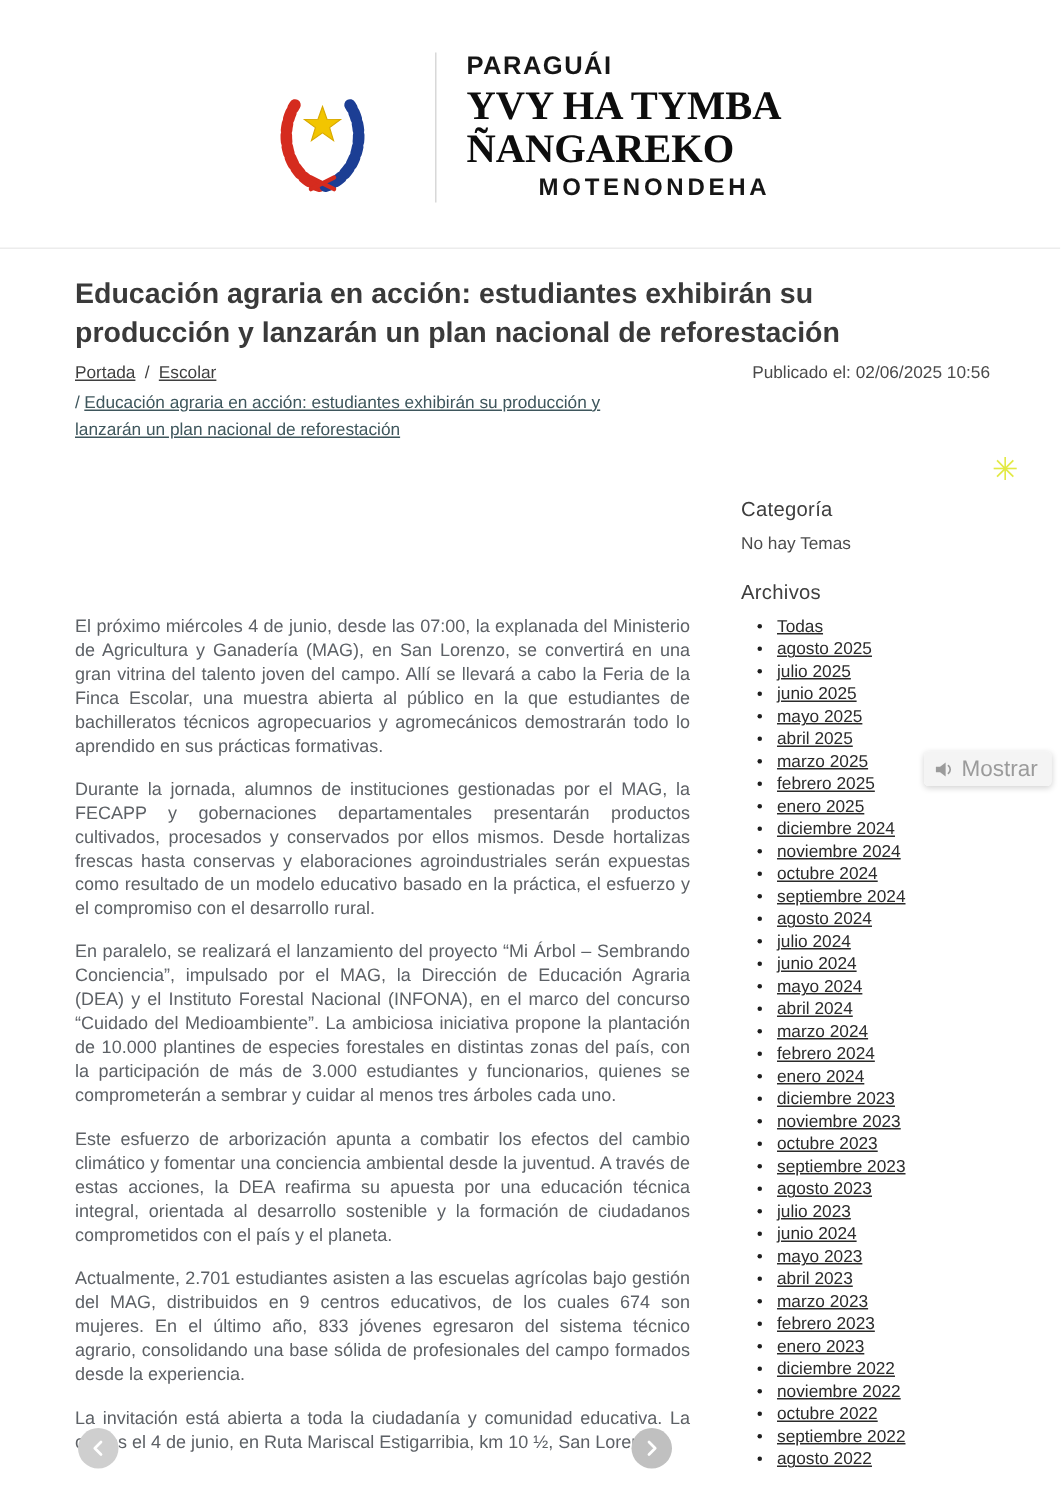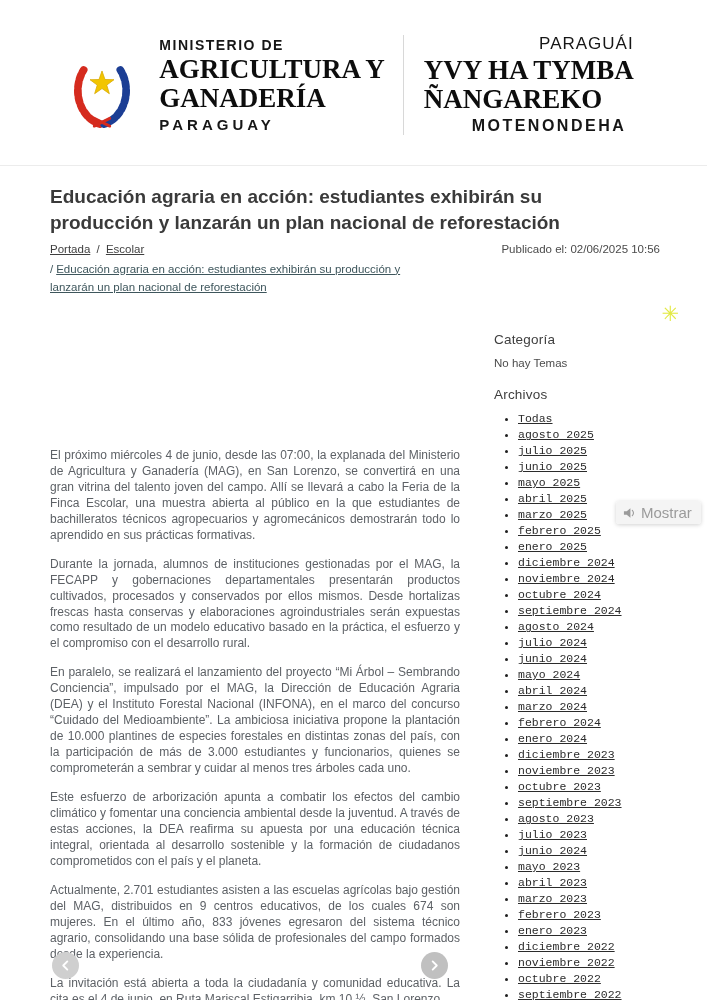--- a/index.html
+++ b/index.html
@@ -13,21 +13,21 @@
     display:flex; justify-content:center; align-items:center;
     padding:34px 0 30px; border-bottom:1px solid #ececec;
   }
   .logo { width:58px; margin-right:28px; flex:none; }
   .logo svg { display:block; width:58px; height:92px; }
   .brand { text-align:left; }
   .brand-es .b-top   { font-size:14px; font-weight:700; letter-spacing:1.5px; color:#161616; margin-bottom:2px; }
   .b-serif           { font-family:"Liberation Serif", serif; font-size:27px; font-weight:700; color:#0d0d0d; line-height:1.08; }
   .brand-es .b-bottom{ font-size:15px; font-weight:700; letter-spacing:4px; color:#161616; margin-top:3px; }
   .brand-divider { width:1px; height:100px; background:#d8d8d8; margin:0 20px 0 18px; flex:none; }
-  .brand-gn .b-top   { font-size:17px; font-weight:400; letter-spacing:1px; color:#161616; margin-bottom:2px;text-align:right; }
+  .brand-gn .b-top   { font-size:17px; font-weight:700; letter-spacing:1px; color:#161616; margin-bottom:2px; }
   .brand-gn .b-bottom{ font-size:16px; font-weight:700; letter-spacing:2.5px; color:#161616; margin-top:3px;padding-left:48px; }
 
   
   h1.article-title {
     margin:18px 50px 8px 50px; max-width:600px;
     font-size:19px; font-weight:700; color:#3a3a3a; line-height:1.33;
   }
   .meta-row {
     display:flex; justify-content:space-between; align-items:flex-start;
     margin:8px 47px 0 50px; font-size:11.5px;
@@ -51,21 +51,21 @@
   }
 
   aside.sidebar { margin-left:34px; width:130px; flex:none; padding-top:12px; }
   aside.sidebar h3 {
     margin:0 0 10px 0; font-size:13.5px; font-weight:400;
     color:#3e3e3e; letter-spacing:.2px;
   }
   .no-topics { font-size:11.5px; color:#4c4c4c; margin-bottom:18px; }
   ul.archives { margin:2px 0 0 0; padding-left:24px; list-style:disc; }
   ul.archives li { font-size:11.5px; line-height:12px; margin-bottom:3px; color:#1f1f1f; }
-  ul.archives li a { color:#2b2b2b; text-decoration:underline;font-family:Liberation Mono, monospace; }
+  ul.archives li a { color:#2b2b2b; text-decoration:underline; }
 
   
   .a11y-star {
     position:absolute; top:303px; right:28px; font-size:21px; line-height:21px;
     color:#e2e943; cursor:pointer; user-select:none;
   }
   .tts-tooltip {
     position:absolute; left:616px; top:501px; z-index:5;
     display:flex; align-items:center; gap:5px;
     background:rgba(243,243,243,0.93); border-radius:3px;
@@ -88,26 +88,20 @@
 <div class="page">
 
   <header class="site-header">
     <div class="logo">
       <svg viewBox="0 0 60 95">
         <path d="M28,88 A31,36 0 0 1 11,32" fill="none" stroke="#d52b1e" stroke-width="8" stroke-dasharray="5 3" stroke-linecap="round"></path>
         <path d="M32,88 A31,36 0 0 0 49,32" fill="none" stroke="#1c3e94" stroke-width="8" stroke-dasharray="5 3" stroke-linecap="round"></path>
         <path d="M22,90 L38,82 M38,90 L22,82" stroke="#d52b1e" stroke-width="3" stroke-linecap="round"></path>
         <polygon points="30,33 33.1,41.8 42.4,42 34.9,47.6 37.6,56.5 30,51.2 22.4,56.5 25.1,47.6 17.6,42 26.9,41.8" fill="#f2c500" stroke="#d8a900" stroke-width="0.8"></polygon>
       </svg>
-    </div>
-    <div class="brand brand-es">
-      <div class="b-top">MINISTERIO DE</div>
-      <div class="b-serif">AGRICULTURA Y</div>
-      <div class="b-serif">GANADERÍA</div>
-      <div class="b-bottom">PARAGUAY</div>
     </div>
     <div class="brand-divider"></div>
     <div class="brand brand-gn">
       <div class="b-top">PARAGUÁI</div>
       <div class="b-serif">YVY HA TYMBA</div>
       <div class="b-serif">ÑANGAREKO</div>
       <div class="b-bottom">MOTENONDEHA</div>
     </div>
   </header>
 

